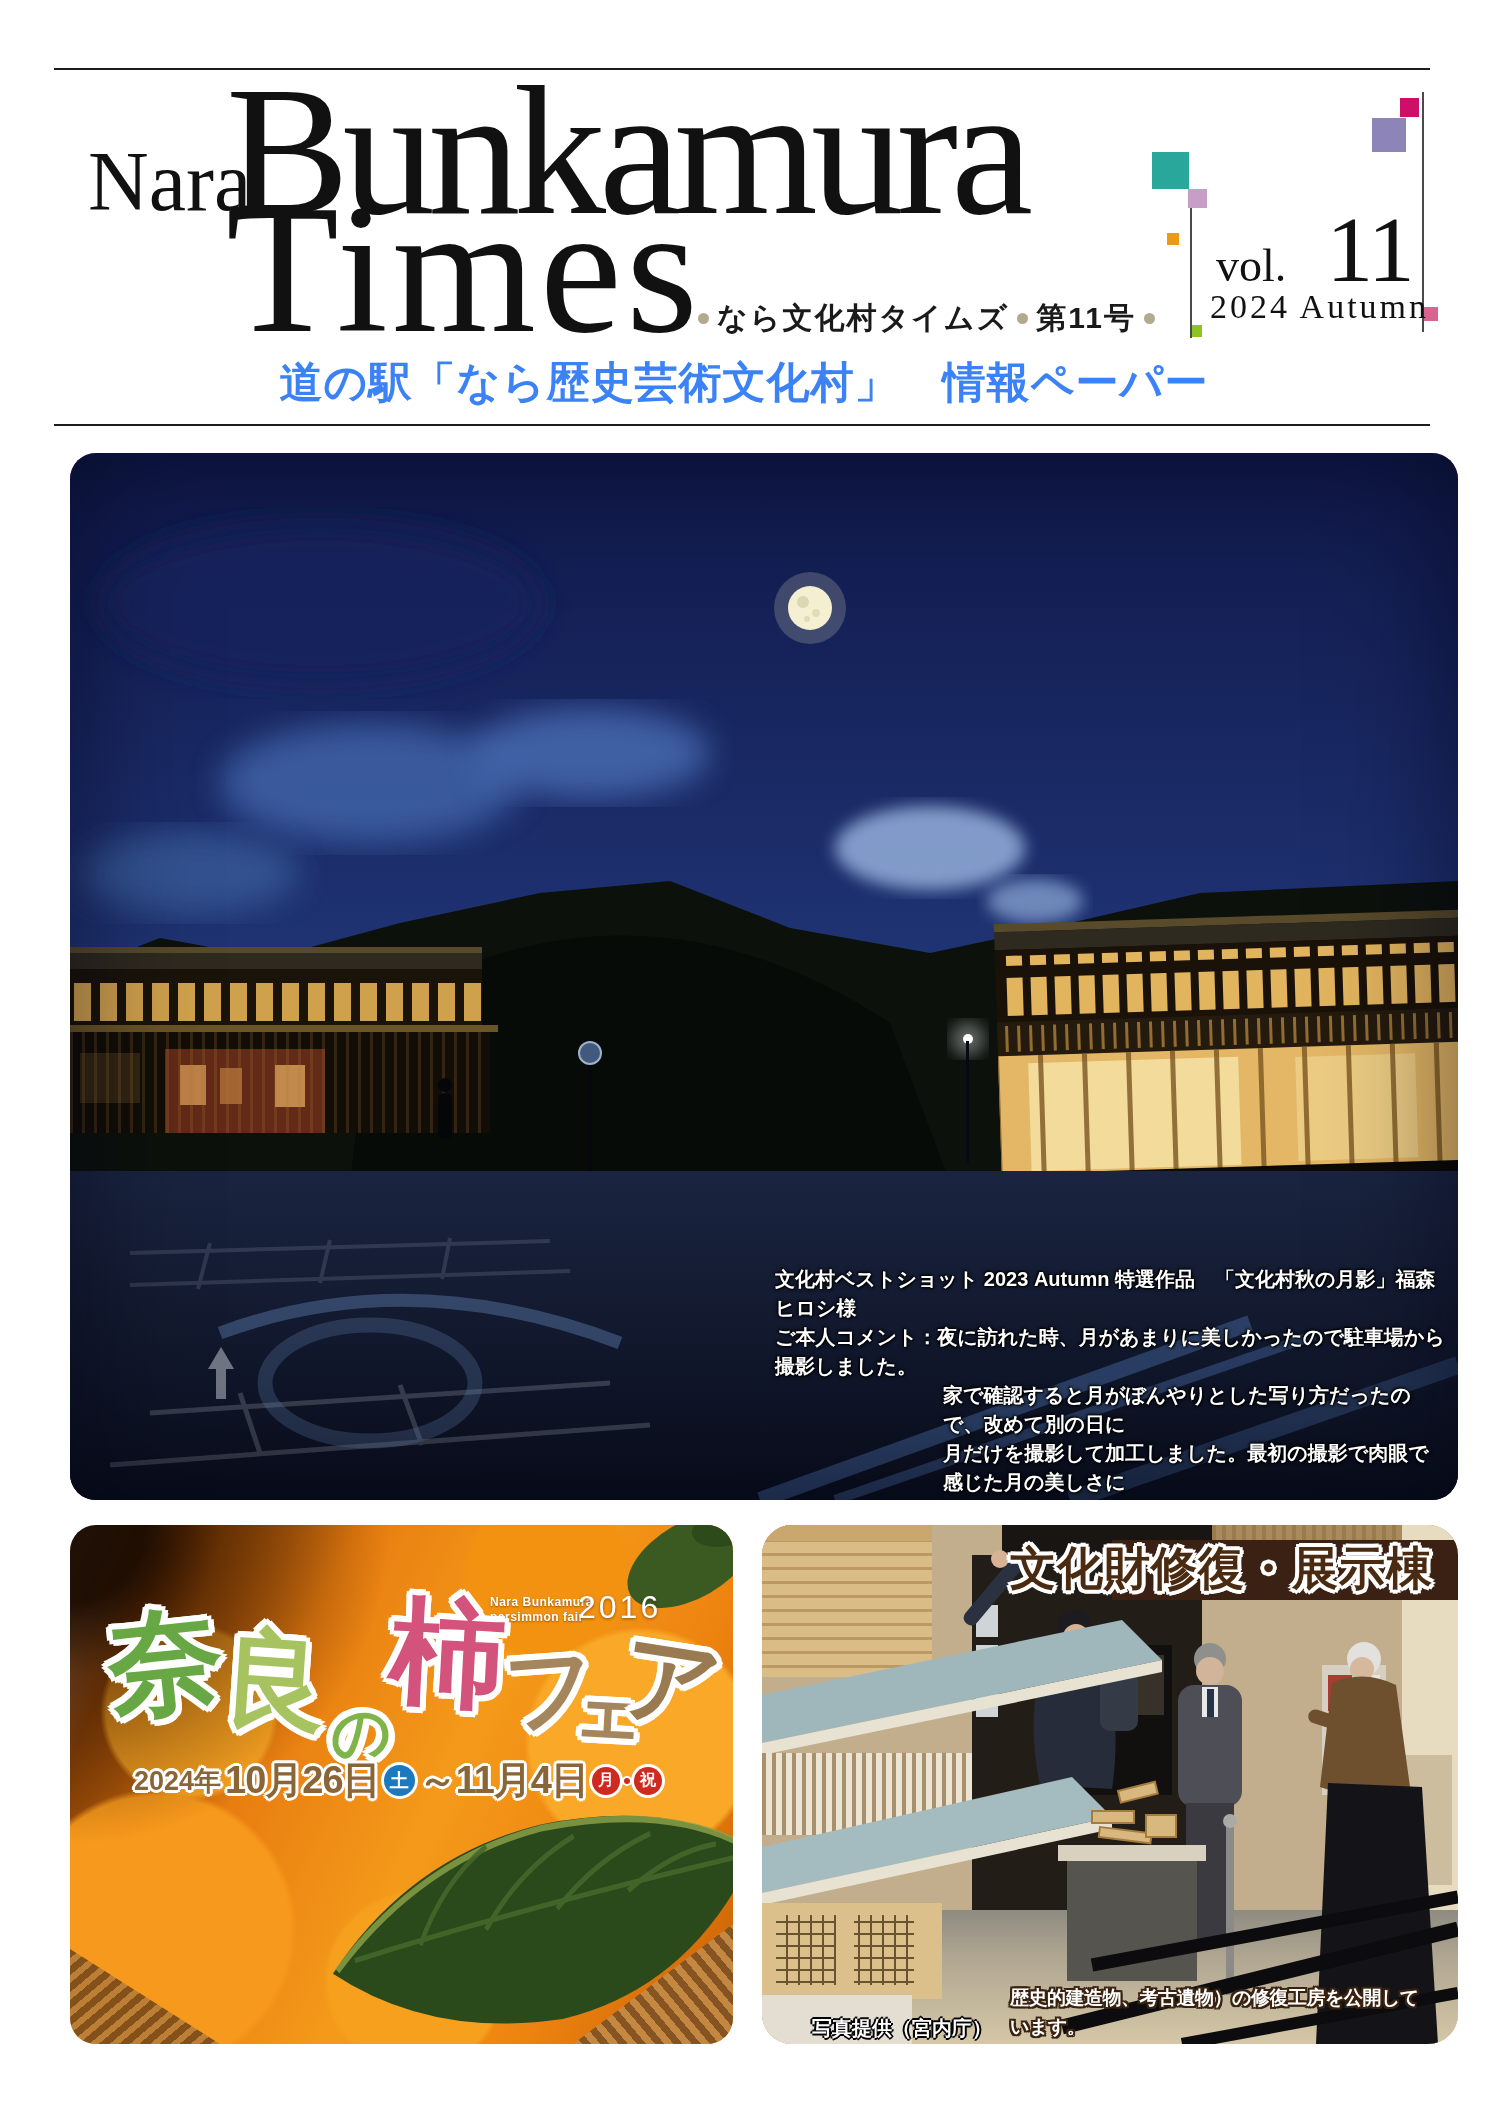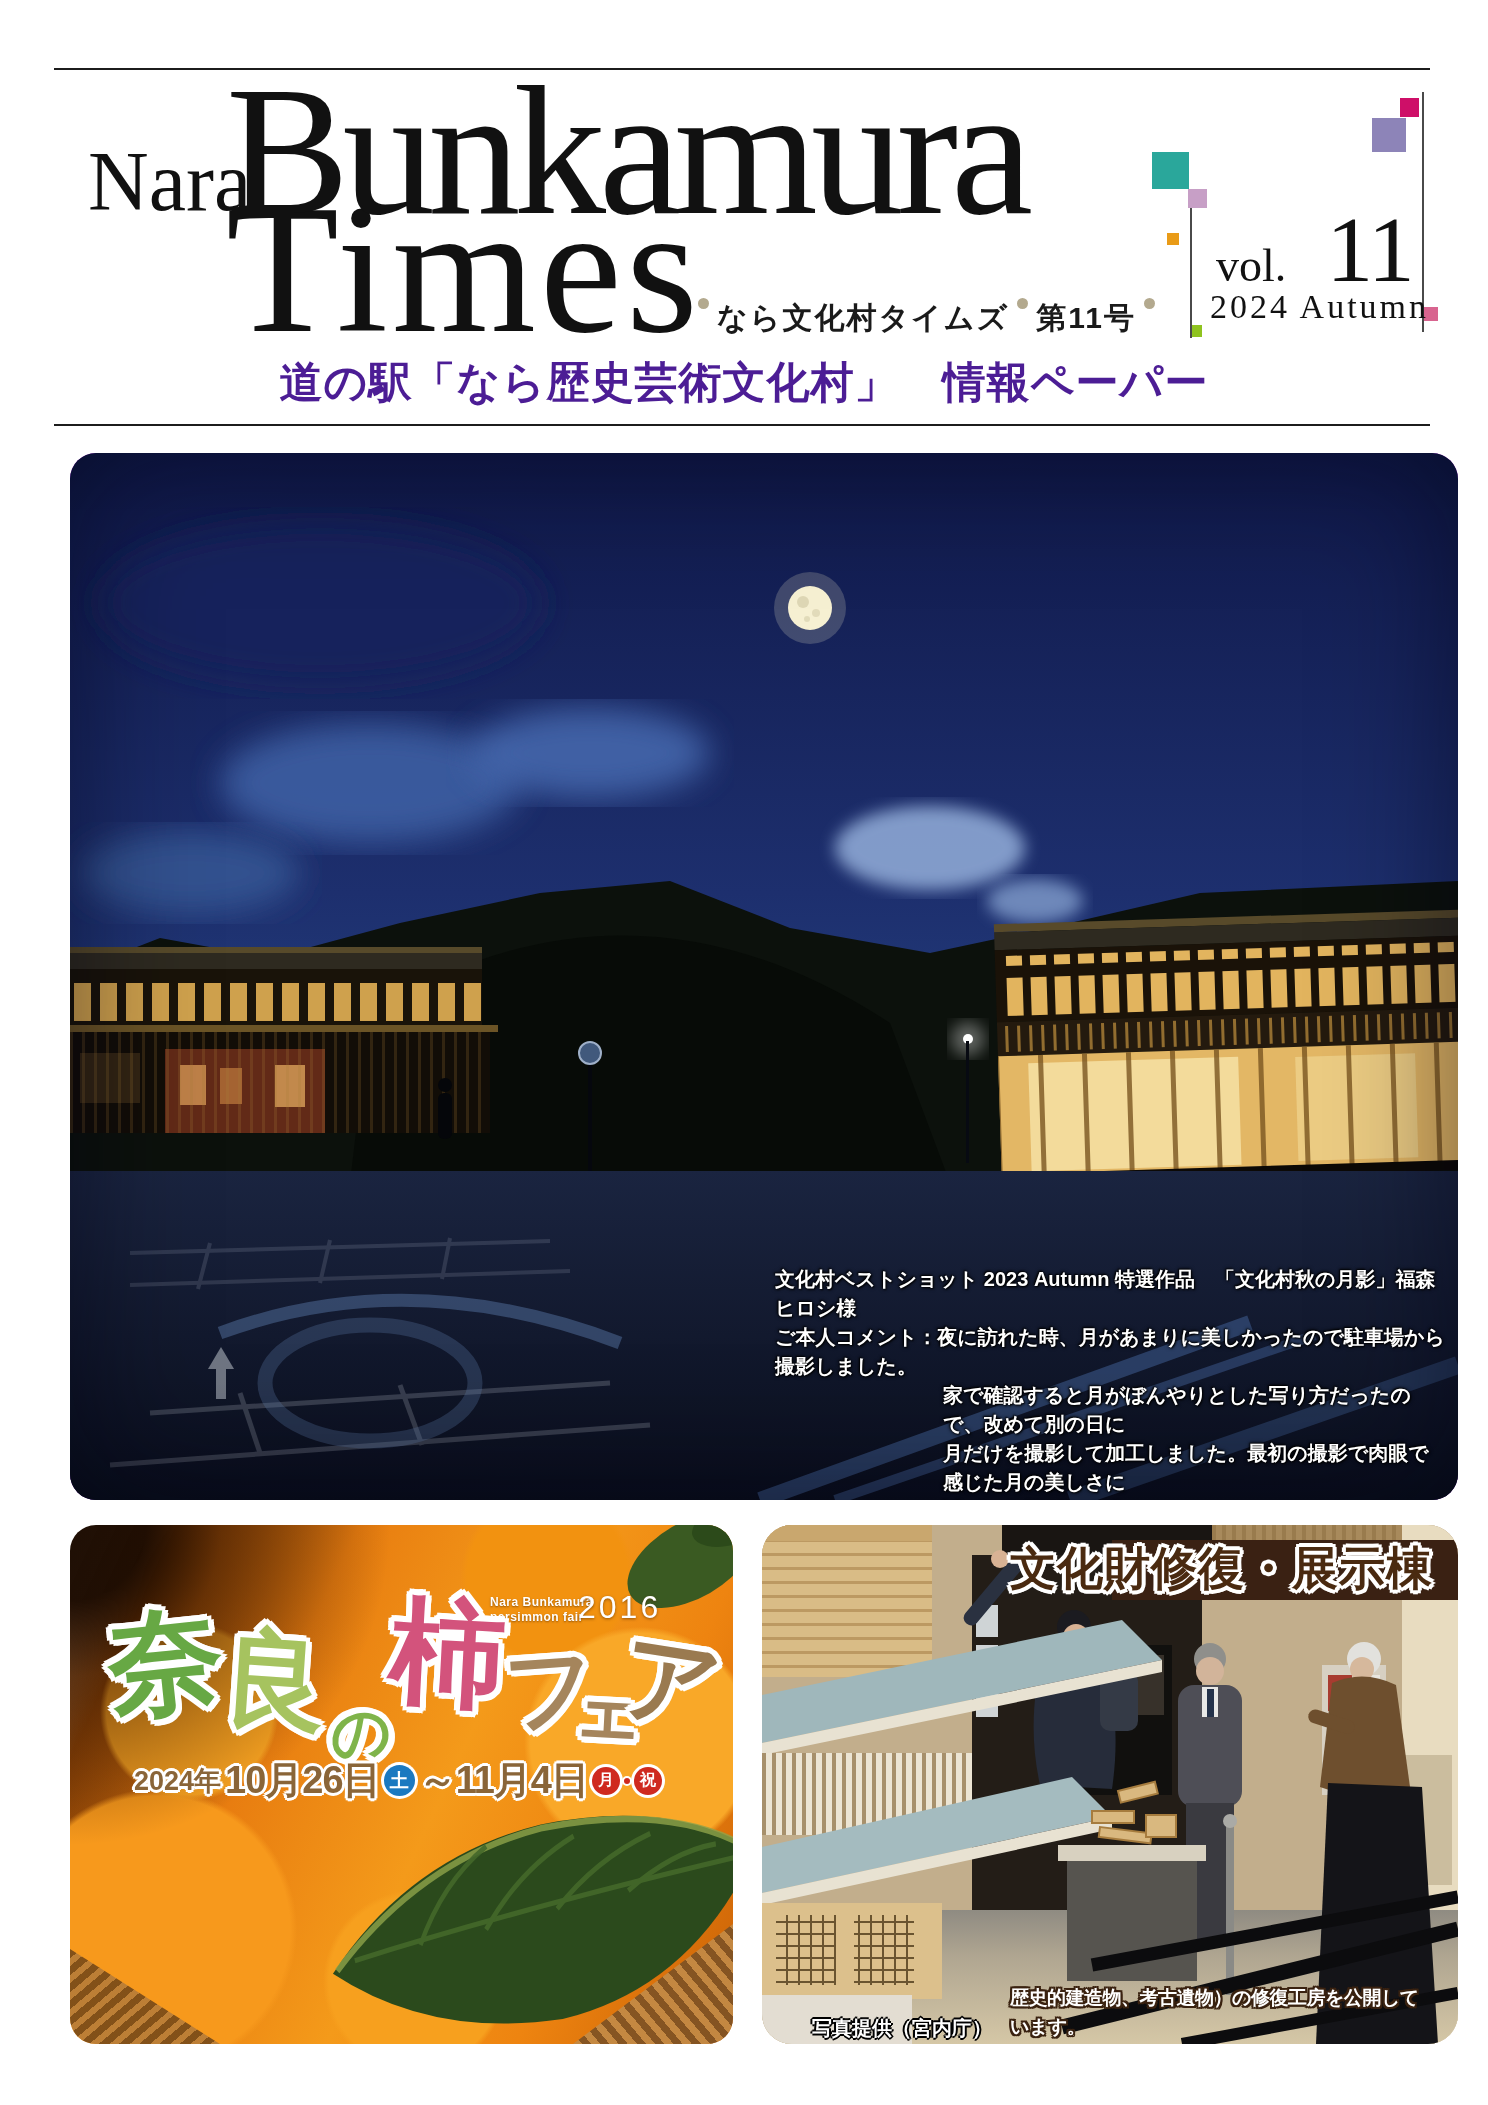--- a/index.html
+++ b/index.html
@@ -7,39 +7,39 @@
         font-family:"Liberation Sans", sans-serif;}
 
   
   .rule{position:absolute;left:54px;width:1376px;height:2px;background:#1c1c1c;}
   #rule-top{top:68px;} #rule-mid{top:424px;}
   .serif{font-family:"Liberation Serif", serif;}
   #nara{position:absolute;left:88px;top:140px;font-size:84px;line-height:1;color:#111;}
   #bunkamura{position:absolute;left:226px;top:58px;font-size:185px;line-height:1;letter-spacing:-7px;color:#111;}
   #times{position:absolute;left:226px;top:176px;font-size:185px;line-height:1;letter-spacing:4px;color:#111;}
   #jp-tagline{position:absolute;left:690px;top:298px;font-size:30px;font-weight:700;color:#1a1a1a;
-              display:flex;align-items:flex-start;letter-spacing:2px;}
+              display:flex;align-items:center;letter-spacing:2px;}
   .tag-dot{width:11px;height:11px;border-radius:50%;margin:0 8px;display:inline-block;}
   .vline{position:absolute;width:2px;background:#4a4a4a;}
   #vline-left{left:1190px;top:208px;height:130px;}
   #vline-right{left:1422px;top:92px;height:240px;}
   .sq{position:absolute;}
   #sq-teal{left:1152px;top:152px;width:37px;height:37px;}
   #sq-lilac{left:1188px;top:189px;width:19px;height:19px;}
   #sq-orange{left:1167px;top:233px;width:12px;height:12px;}
   #sq-purple{left:1372px;top:118px;width:34px;height:34px;}
   #sq-magenta{left:1400px;top:98px;width:19px;height:19px;}
   #sq-green{left:1190px;top:325px;width:12px;height:12px;}
   #sq-rose{left:1424px;top:307px;width:14px;height:14px;}
   #vol-line{position:absolute;left:1216px;top:202px;display:flex;align-items:baseline;color:#111;gap:40px;}
   #vol-prefix{font-size:46px;line-height:1;}
   #vol-number{font-size:94px;line-height:1;letter-spacing:-2px;}
   #season{position:absolute;left:1210px;top:288px;font-size:34px;letter-spacing:3px;color:#111;}
   #subtitle{position:absolute;left:0;top:354px;width:100%;text-align:center;font-size:43px;
-            font-weight:900;color:#4c1d95;letter-spacing:1px;}
+            font-weight:900;color:#3b82f6;letter-spacing:1px;}
 
   
   #main-photo{position:absolute;left:70px;top:453px;width:1388px;height:1047px;
               border-radius:26px;overflow:hidden;background:#d946ef;}
   #main-photo::after{content:"";position:absolute;inset:0;border-radius:26px;
               box-shadow:inset 0 0 130px rgba(0,4,18,.55);pointer-events:none;}
   #main-photo svg{position:absolute;inset:0;width:100%;height:100%;}
   #photo-caption{position:absolute;left:705px;top:812px;width:672px;font-size:20px;font-weight:700;
                  color:#fff;line-height:29px;z-index:3;
                  text-shadow:0 0 4px rgba(0,0,0,.95),1px 1px 2px #000,-1px -1px 2px #000;}

